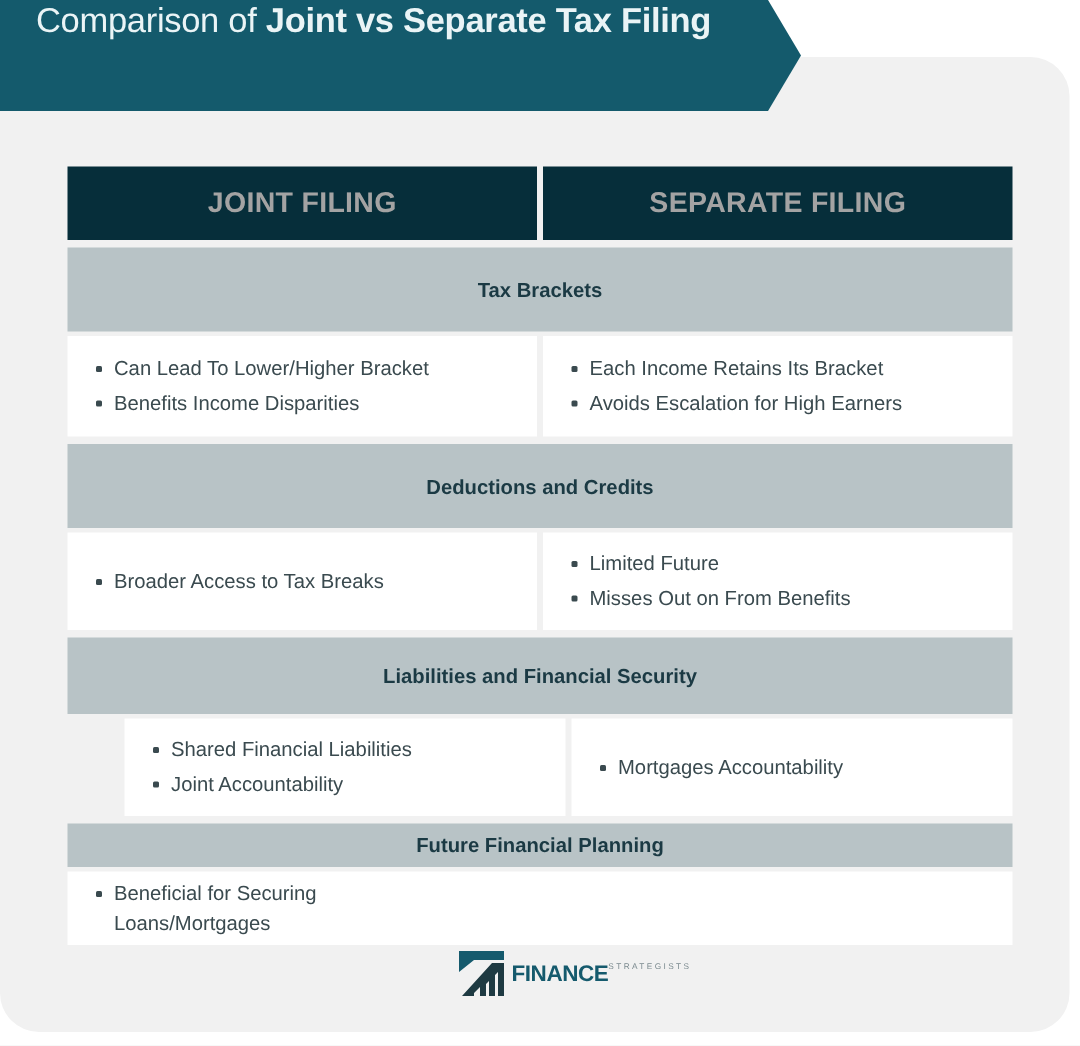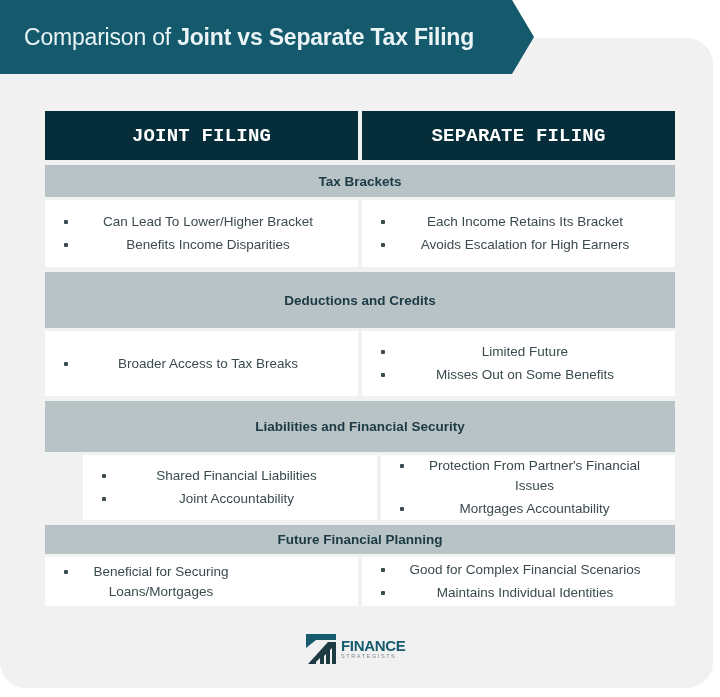--- a/index.html
+++ b/index.html
@@ -9,80 +9,79 @@
     font-family: "Liberation Sans", sans-serif;
   }
   .card {
     position: absolute; left: 0; top: 38px; width: 713px; height: 650px;
     background: #f1f1f1; border-radius: 0 26px 26px 26px;
   }
   .banner {
     position: absolute; left: 0; top: 0; width: 534px; height: 74px;
     background: #145a6c;
     clip-path: polygon(0 0, 512px 0, 534px 37px, 512px 74px, 0 74px);
-    display: flex; align-items: center;
+    display: flex; 
   }
   .banner-title {
     margin-left: 24px; color: #eaf4f6; font-size: 23px; letter-spacing: -0.2px;
     white-space: nowrap;
   }
   .banner-title b { font-weight: bold; }
   .table {
     position: absolute; left: 45px; top: 111px; width: 630px;
   }
   .hdr-row { display: flex; height: 49px; gap: 4px; }
   .hdr-cell {
-    flex: 1; background: #062e3a; color: #ffffff; font-weight: bold;
+    flex: 1; background: #062e3a; color: #a3a3a3; font-weight: bold;
     font-size: 19px; display: flex; align-items: center; justify-content: center;
     letter-spacing: 0.2px;
-    font-family: Liberation Mono, monospace;
   }
   .section-bar {
     margin-top: 5px; height: 40px; background: #b8c3c6;
     display: flex; align-items: center; justify-content: center;
     font-weight: bold; font-size: 13.5px; color: #1b3a44;
   }
   .content-row { display: flex; gap: 4px; margin-top: 3px; }
   .content-cell {
     flex: 1; background: #ffffff; display: flex; flex-direction: column;
     justify-content: center; padding: 0 18px;
   }
-  .content-cell ul { list-style: none; margin: 0; padding: 0; text-align: center; }
+  .content-cell ul { list-style: none; margin: 0; padding: 0; }
   .content-cell li {
     position: relative; padding-left: 13px; font-size: 13.5px; color: #3a4a4f;
     line-height: 20px; margin: 2.5px 0;
   }
   .content-cell li::before {
     content: ""; position: absolute; left: 1px; top: 8px; width: 4px; height: 4px;
     background: #3a4a4f; border-radius: 1px;
   }
   .logo {
     position: absolute; left: 306px; top: 634px; display: flex; align-items: center; gap: 3px;
   }
   .logo-mark { width: 32px; height: 30px; }
-  .logo-text { display: flex; flex-direction: column; line-height: 1; }
+  .logo-text { display: flex; flex-direction: row; line-height: 1; }
   .logo-main { font-size: 15px; font-weight: bold; color: #155a6d; letter-spacing: -0.3px; }
   .logo-sub { font-size: 5.5px; color: #7b8a8f; letter-spacing: 1.6px; margin-top: 1px; }
 </style>
 </head>
 <body>
 
 <div class="card"></div>
 
 <div class="banner">
   <div class="banner-title"><span>Comparison of </span><b>Joint vs Separate Tax Filing</b></div>
 </div>
 
 <div class="table">
   <div class="hdr-row">
     <div class="hdr-cell">JOINT FILING</div>
     <div class="hdr-cell">SEPARATE FILING</div>
   </div>
 
-  <div class="section-bar" style="height:32px;">Tax Brackets</div>
+  <div class="section-bar" style="height:56px;">Tax Brackets</div>
   <div class="content-row" style="height:67px;">
     <div class="content-cell">
       <ul>
         <li>Can Lead To Lower/Higher Bracket</li>
         <li>Benefits Income Disparities</li>
       </ul>
     </div>
     <div class="content-cell">
       <ul>
         <li>Each Income Retains Its Bracket</li>
@@ -94,52 +93,45 @@
   <div class="section-bar" style="height:56px;">Deductions and Credits</div>
   <div class="content-row" style="height:65px;border-radius:21px;">
     <div class="content-cell">
       <ul>
         <li>Broader Access to Tax Breaks</li>
       </ul>
     </div>
     <div class="content-cell">
       <ul>
         <li>Limited Future</li>
-        <li>Misses Out on Some Benefits</li>
+        <li>Misses Out on From Benefits</li>
       </ul>
     </div>
   </div>
 
   <div class="section-bar" style="height:51px;">Liabilities and Financial Security</div>
   <div class="content-row" style="height:65px;padding-left:38px;">
     <div class="content-cell">
       <ul>
         <li>Shared Financial Liabilities</li>
         <li>Joint Accountability</li>
       </ul>
     </div>
     <div class="content-cell">
       <ul>
-        <li>Protection From Partner's Financial Issues</li>
         <li>Mortgages Accountability</li>
       </ul>
     </div>
   </div>
 
   <div class="section-bar" style="height:29px;">Future Financial Planning</div>
   <div class="content-row" style="height:49px;">
     <div class="content-cell">
       <ul>
         <li style="width:170px;">Beneficial for Securing Loans/Mortgages</li>
-      </ul>
-    </div>
-    <div class="content-cell">
-      <ul>
-        <li>Good for Complex Financial Scenarios</li>
-        <li>Maintains Individual Identities</li>
       </ul>
     </div>
   </div>
 </div>
 
 <div class="logo">
   <svg class="logo-mark" viewBox="0 0 32 30">
     <polygon points="0,0 30,0 30,6 10,6 0,14" fill="#155a6d"></polygon>
     <polygon points="2,30 22,8 30,8 30,30 26,30 26,14 24,16 24,30 20,30 20,20 18,22 18,30 14,30 14,24 10,28 10,30" fill="#1e3a42"></polygon>
   </svg>

